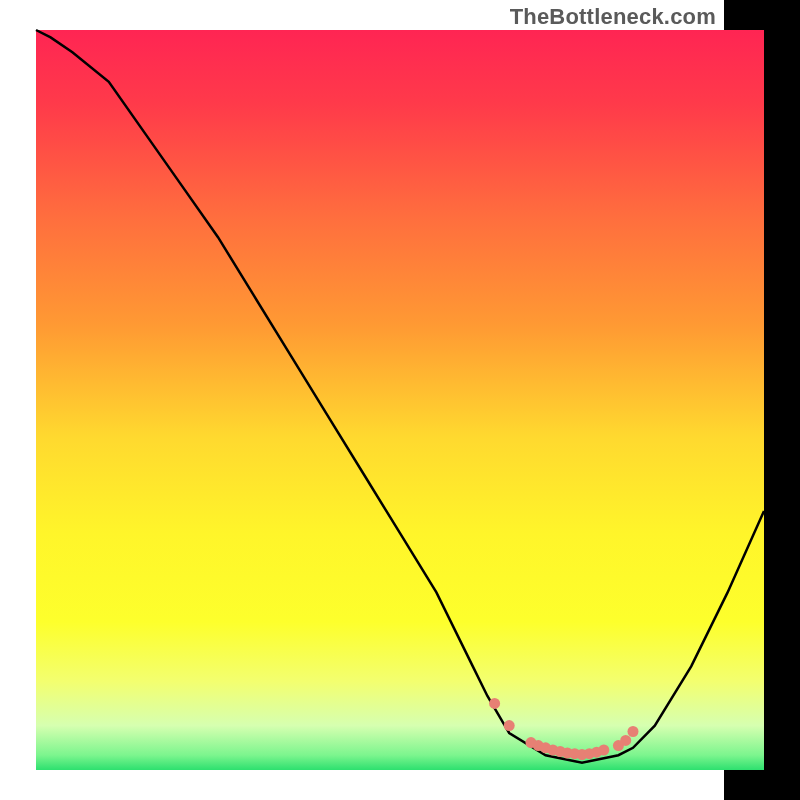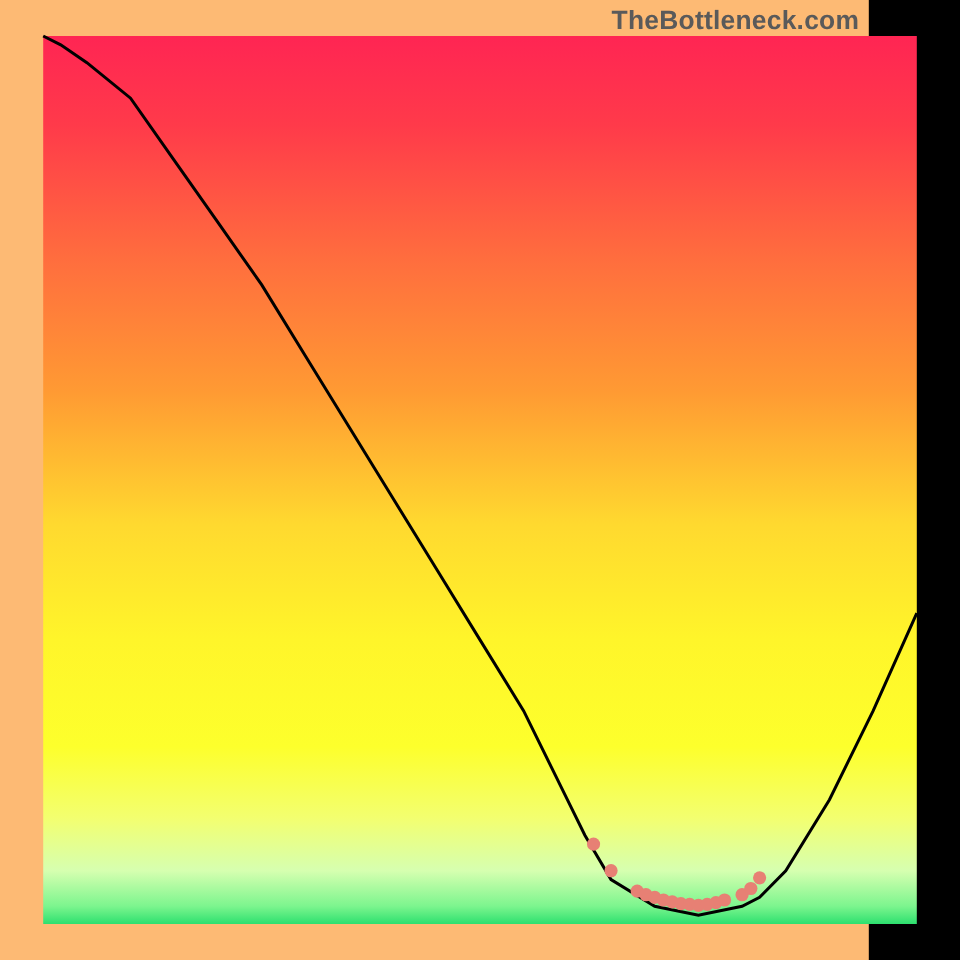--- a/index.html
+++ b/index.html
@@ -7,21 +7,21 @@
     padding: 0;
     width: 800px;
     height: 800px;
     background: #000;
     overflow: hidden;
   }
   .container {
     position: relative;
     width: 724px;
     height: 800px;
-    background: #fdba74;
+    background: #ffffff;
     text-decoration: underline;
   }
   .watermark {
     position: absolute;
     top: 4px;
     right: 8px;
     color: #5a5a5a;
     font-family: Arial, Helvetica, sans-serif;
     font-size: 22px;
     font-weight: 600;

